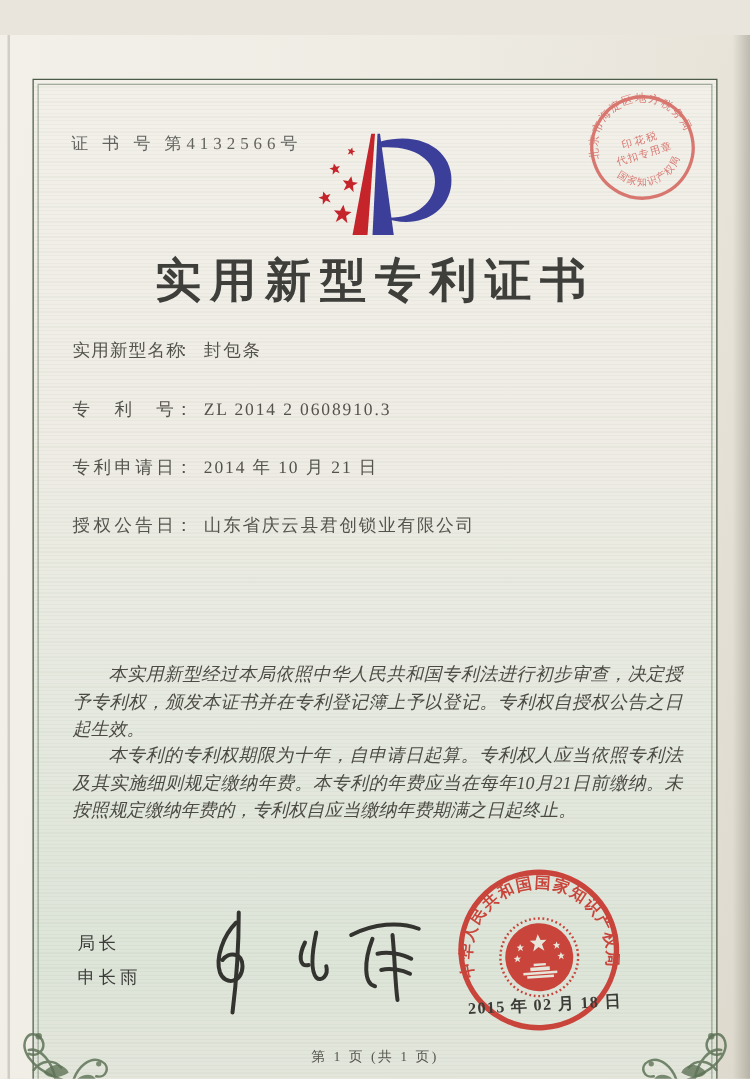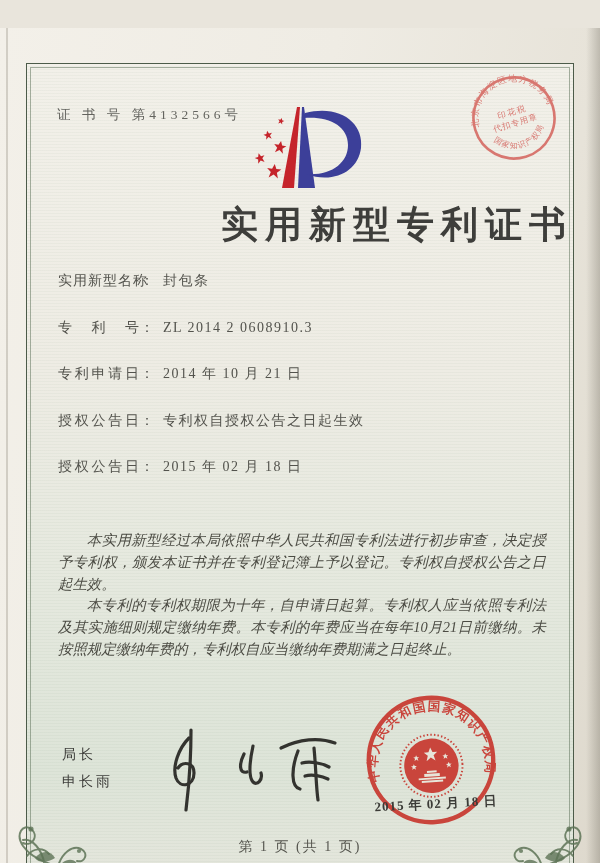--- a/index.html
+++ b/index.html
@@ -40,21 +40,21 @@
   .cert-no{
     position:absolute;left:30px;top:42px;
     font-size:13.5px;letter-spacing:4px;color:#63635e;
   }
   .logo{position:absolute;left:213px;top:38px;width:132px;height:94px;}
   .tax-stamp{
     position:absolute;left:443px;top:10px;width:88px;height:88px;
     transform:rotate(-17deg);opacity:.85;
   }
   .title{
-    position:absolute;left:0;right:0;top:136px;text-align:right;
+    position:absolute;left:0;right:0;top:136px;text-align:center;
     font-size:37px;font-weight:bold;letter-spacing:7px;color:#3e3e3b;
   }
   .fields{position:absolute;left:31px;top:208px;width:500px;}
   .frow{height:46.5px;font-size:14px;color:#53534d;letter-spacing:1px;white-space:nowrap;}
   .flabel{
     display:inline-block;width:82px;text-align:justify;text-align-last:justify;
     vertical-align:top;
   }
   .fcolon{display:inline-block;margin-right:8px;}
   .fvalue{letter-spacing:1.5px;}
@@ -68,21 +68,21 @@
   .signer .name{margin-top:9px;}
   .signature{position:absolute;left:122px;top:660px;width:200px;height:92px;}
   .seal{position:absolute;left:336px;top:628px;width:136px;height:136px;transform:rotate(-4deg);opacity:.92;}
   .seal-date{
     position:absolute;left:344px;top:731px;width:130px;text-align:center;
     font-size:13px;color:#3b3b37;letter-spacing:1px;transform:rotate(-3deg);
     font-weight:bold;
   }
   .page-footer{
     position:absolute;left:0;right:0;top:774px;text-align:center;
-    font-size:14px;letter-spacing:2px;color:#55554e;
+    font-size:11px;letter-spacing:2px;color:#55554e;
   }
 </style>
 </head>
 <body>
 
 <div class="photo">
   <div class="frame">
     <div class="frame-inner"></div>
 
     <svg class="corner bl" viewBox="0 0 100 92">
@@ -153,24 +153,21 @@
       <div class="frow">
         <span class="flabel">实用新型名称</span><span class="fcolon">：</span><span class="fvalue">封包条</span>
       </div>
       <div class="frow">
         <span class="flabel">专利号</span><span class="fcolon">：</span><span class="fvalue">ZL 2014 2 0608910.3</span>
       </div>
       <div class="frow">
         <span class="flabel">专利申请日</span><span class="fcolon">：</span><span class="fvalue">2014 年 10 月 21 日</span>
       </div>
       <div class="frow">
-        <span class="flabel">授权公告日</span><span class="fcolon">：</span><span class="fvalue">专利权自授权公告之日起生效</span>
-      </div>
-      <div class="frow">
-        <span class="flabel">授权公告日</span><span class="fcolon">：</span><span class="fvalue">2015 年 02 月 18 日</span>
+        <span class="flabel">授权公告日</span><span class="fcolon">：</span><span class="fvalue">山东省庆云县君创锁业有限公司</span>
       </div>
     </div>
 
     <div class="bodytext">
       <p>本实用新型经过本局依照中华人民共和国专利法进行初步审查，决定授予专利权，颁发本证书并在专利登记簿上予以登记。专利权自授权公告之日起生效。</p>
       <p>本专利的专利权期限为十年，自申请日起算。专利权人应当依照专利法及其实施细则规定缴纳年费。本专利的年费应当在每年10月21日前缴纳。未按照规定缴纳年费的，专利权自应当缴纳年费期满之日起终止。</p>
     </div>
 
     <div class="signer">
       <div>局长</div>

